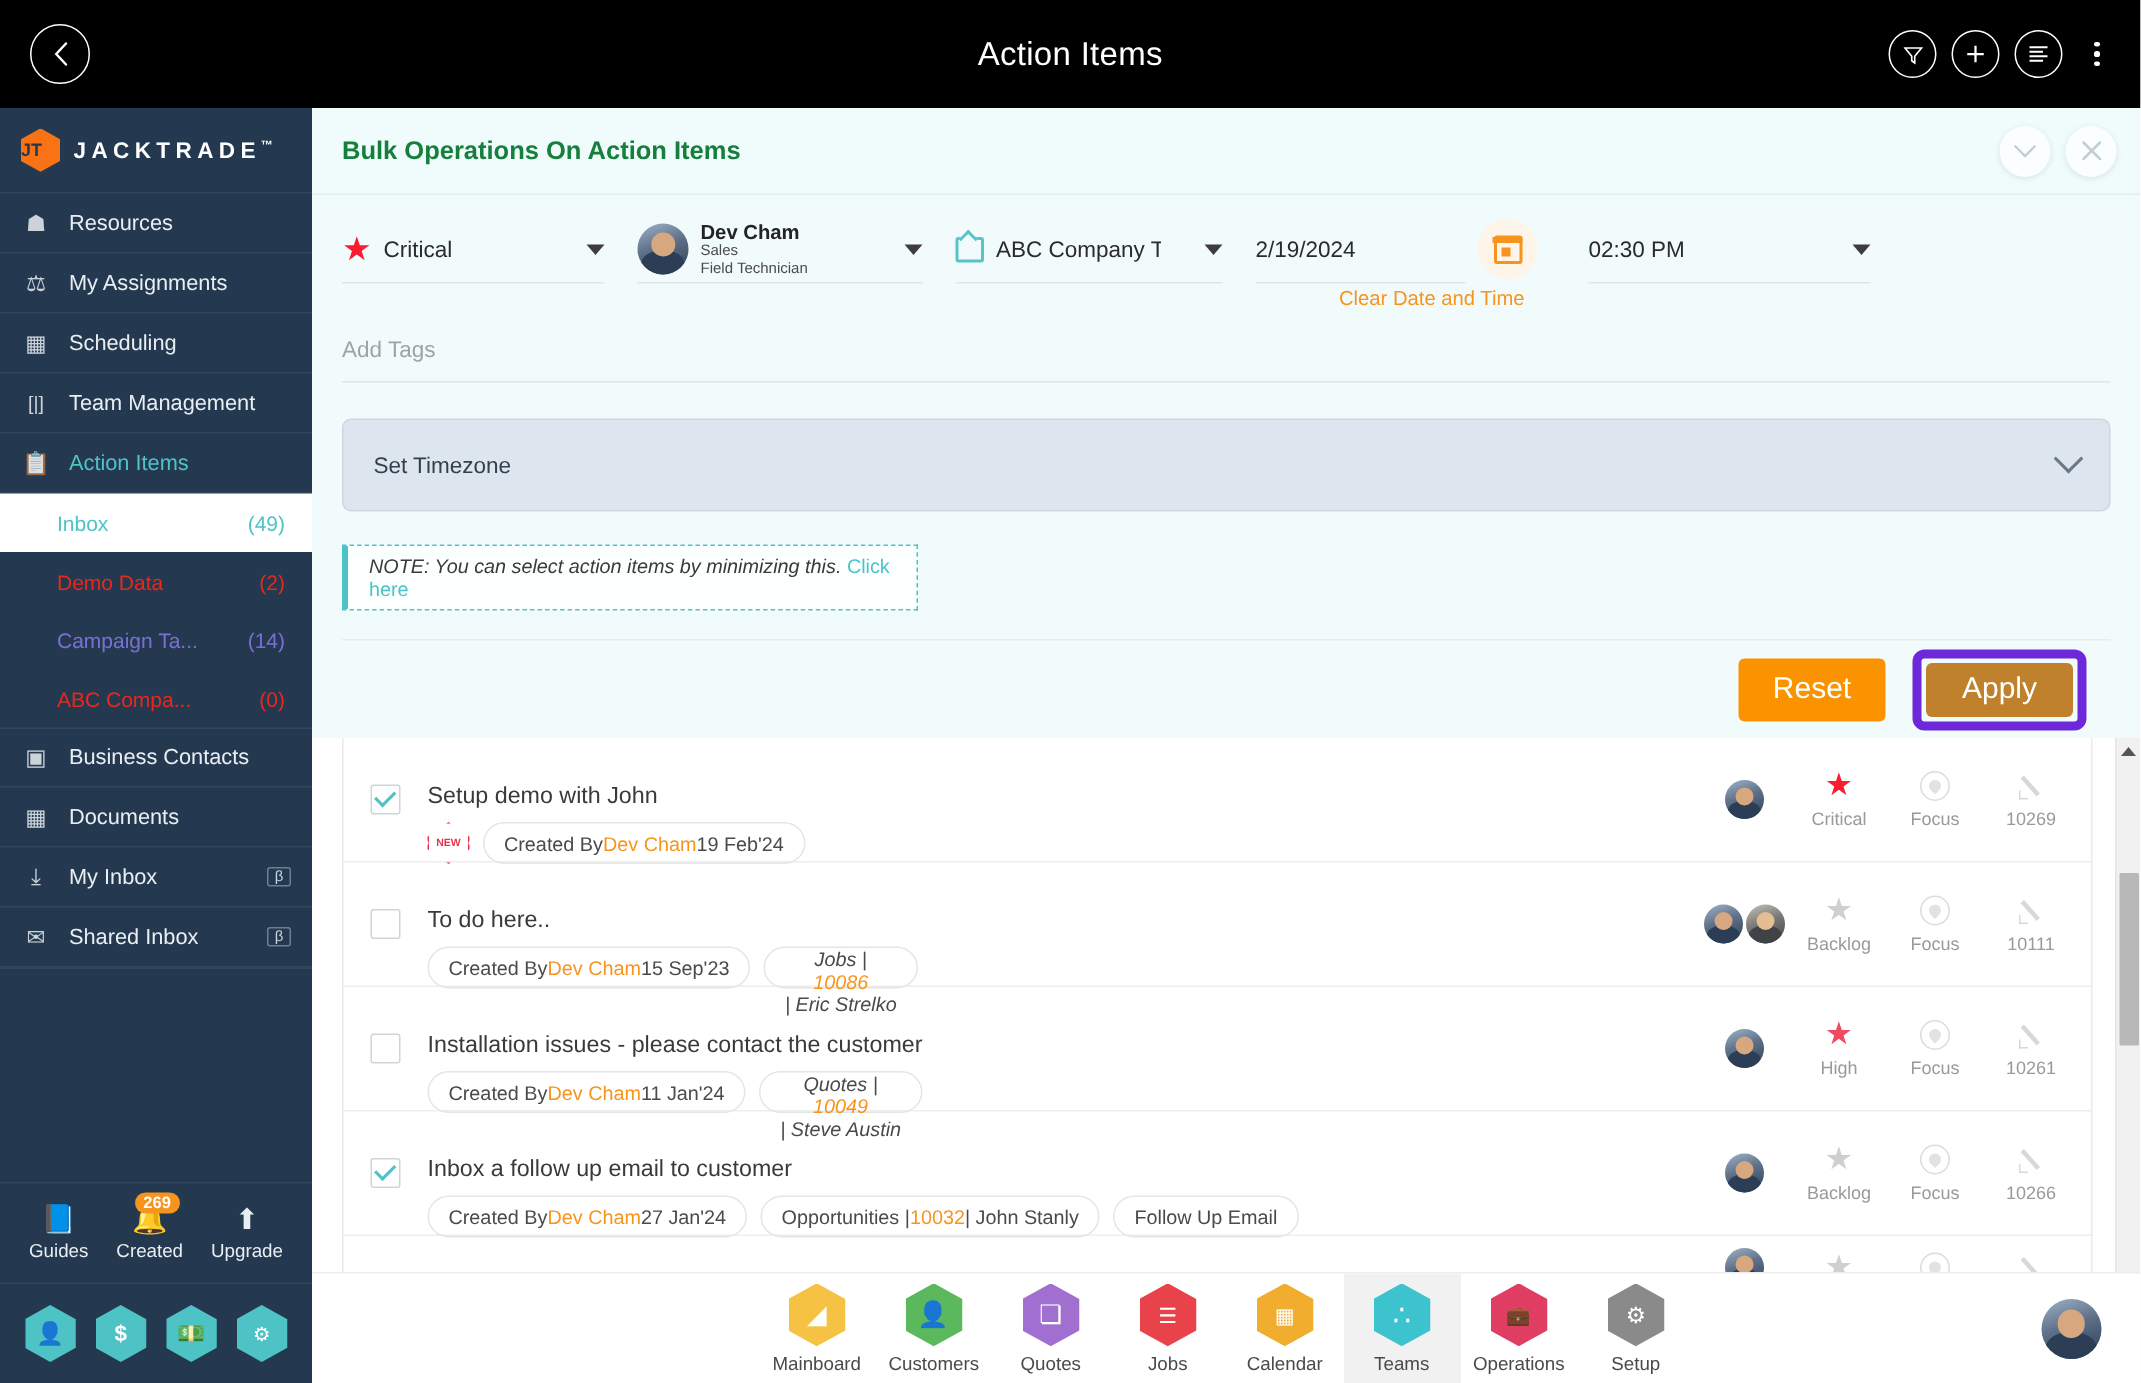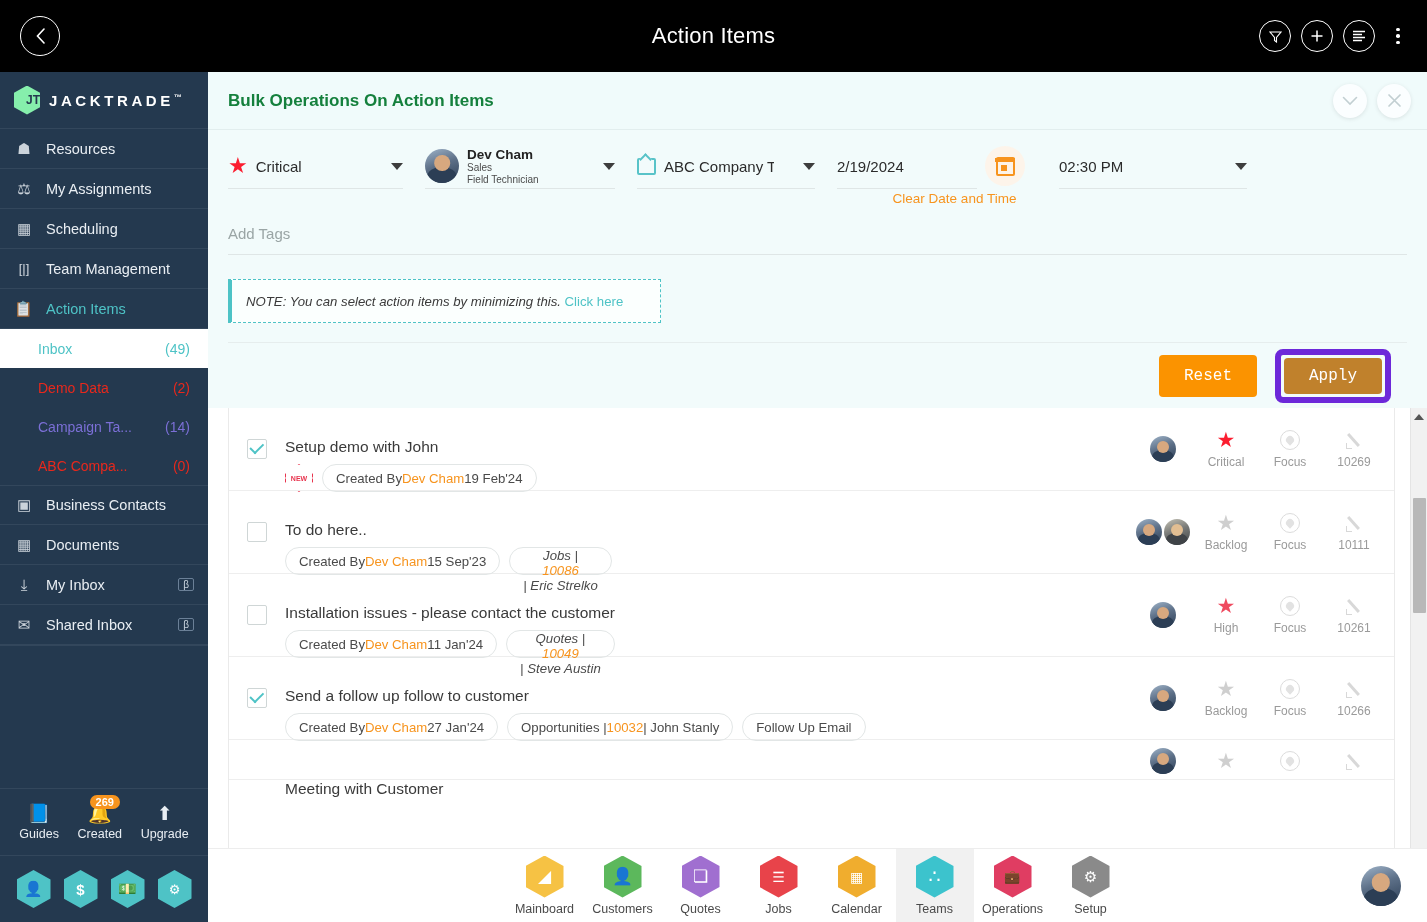--- a/index.html
+++ b/index.html
@@ -39,23 +39,23 @@
   
   .sidebar {
     position: absolute; left: 0; top: 72px; width: 208px; height: 850px;
     background: #24394f; color: #fff; display: flex; flex-direction: column;
   }
   .brand {
     height: 57px; display: flex; align-items: center; gap: 9px; padding-left: 14px;
     border-bottom: 1px solid #33475c;
   }
   .brand-mark {
-    width: 26px; height: 29px; background: #86efac; position: relative;
+    width: 26px; height: 29px; background: #f97316; position: relative;
     clip-path: polygon(50% 0%, 100% 25%, 100% 75%, 50% 100%, 0% 75%, 0% 25%);
-    display:flex; align-items:center; justify-content:flex-end;
+    display:flex; align-items:center; justify-content:flex-start;
   }
   .brand-mark span { color: #24394f; font-size: 12px; font-weight: bold; }
   .brand-text { font-size: 15px; letter-spacing: 3.6px; font-weight: 600; }
   .brand-tm { font-size: 8px; vertical-align: super; letter-spacing:0; }
 
   .nav-item {
     height: 40px; display: flex; align-items: center; gap: 12px; padding: 0 14px;
     border-bottom: 1px solid #33475c; font-size: 14.5px; color: #e9eef3; cursor: pointer;
   }
   .nav-item .ico { width: 20px; display: flex; align-items: center; justify-content: center;
@@ -158,35 +158,35 @@
 
   .tz-box {
     margin: 22px 0 0 0; background: #dde5ef; border: 1px solid #cdd7e3; border-radius: 6px;
     height: 62px; display: flex; align-items: center; padding: 0 20px; cursor: pointer;
   }
   .tz-label { font-size: 15px; color: #33414f; }
   .chev-down { margin-left: auto; width: 14px; height: 14px; border-right: 2px solid #6a7888;
     border-bottom: 2px solid #6a7888; transform: rotate(45deg) translate(-3px,-3px); }
 
   .note-box {
-    margin-top: 22px; width: 433px; height: 44px; border: 1px dashed #4ec3c6;
+    margin-top: 22px; width: 384px; height: 44px; border: 1px dashed #4ec3c6;
     border-left: 4px solid #4ec3c6; display: flex; align-items: center; padding-left: 14px;
     background: #fbfffe;
   }
   .note-txt { font-size: 13.2px; font-style: italic; color: #3a3a3a; }
   .note-link { color: #4ec3c6; font-style: normal; cursor: pointer; }
 
   .action-bar {
     margin-top: 19px; border-top: 1px solid #e6eded; height: 66px; display: flex;
     align-items: center; justify-content: flex-end; gap: 18px; padding-right: 16px;
     background: #f2fbfb;
   }
   .btn {
-    border: none; border-radius: 4px; color: #fff; font-size: 16px; cursor: pointer;
-    font-family: Liberation Mono, monospace;
+    border: none; border-radius: 4px; color: #fff; font-size: 20px; cursor: pointer;
+    font-family: Liberation Sans, sans-serif;
   }
   .btn-reset { background: #fb9300; width: 98px; height: 42px; }
   .btn-apply-wrap { border: 6px solid #6d28d9; border-radius: 8px; padding: 3px; }
   .btn-apply { background: #c0812c; width: 98px; height: 36px; border-radius: 4px; }
 
   
   .list-wrap { flex: 1 1 auto; position: relative; overflow: hidden; background: #fff; }
   .list { position: absolute; left: 20px; top: 0; right: 32px; bottom: 0; border-left: 1px solid #eaeaea;
           border-right: 1px solid #eaeaea; }
   .item {
@@ -461,20 +461,24 @@
         </div>
       </div>
 
       <div class="clear-dt" style="margin-left:639px;margin-top:-2px">Clear Date and Time</div>
 
       <div class="tags-row">
         <div class="tags-input">Add Tags</div>
         <div class="tags-line"></div>
       </div>
 
+      <div class="tz-box">
+        <span class="tz-label">Set Timezone</span>
+        <span class="chev-down"></span>
+      </div>
 
       <div class="note-box">
         <span class="note-txt">
           <span>NOTE: You can select action items by minimizing this.</span>
           <span class="note-link">Click here</span>
         </span>
       </div>
 
       <div class="action-bar">
         <button class="btn btn-reset">Reset</button>
@@ -588,21 +592,21 @@
             <div class="meta-col">
               <span class="pencil"></span>
               <span class="lab">10261</span>
             </div>
           </div>
         </div>
 
         <div class="item">
           <div class="cbox on"></div>
           <div class="item-body">
-            <div class="item-title">Send a follow up follow to customer</div>
+            <div class="item-title">Inbox a follow up email to customer</div>
             <div class="chips">
               <div class="chip">
                 <span>Created By </span>
                   <span class="nm">Dev Cham</span>
                   <span> 27 Jan'24</span>
               </div>
               <div class="chip">
                 <span>Opportunities | </span>
                   <span class="num">10032</span>
                   <span> | John Stanly</span>

